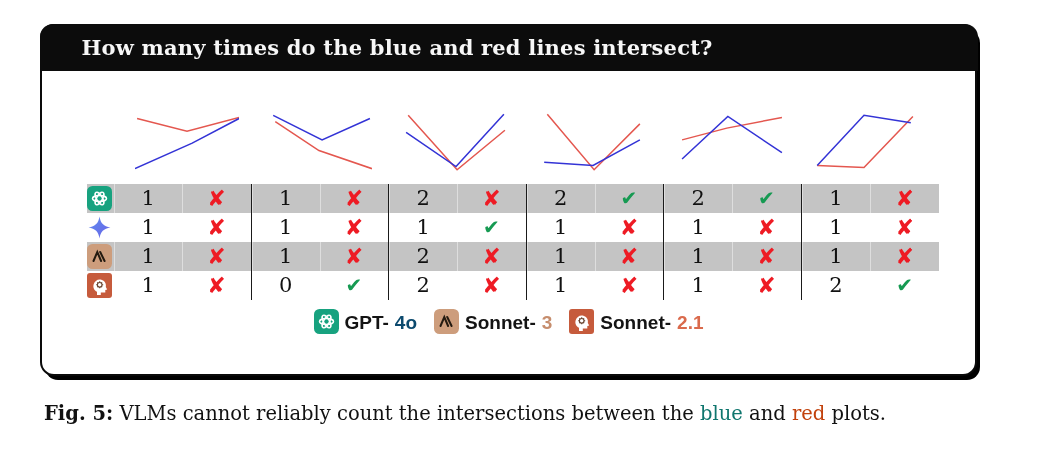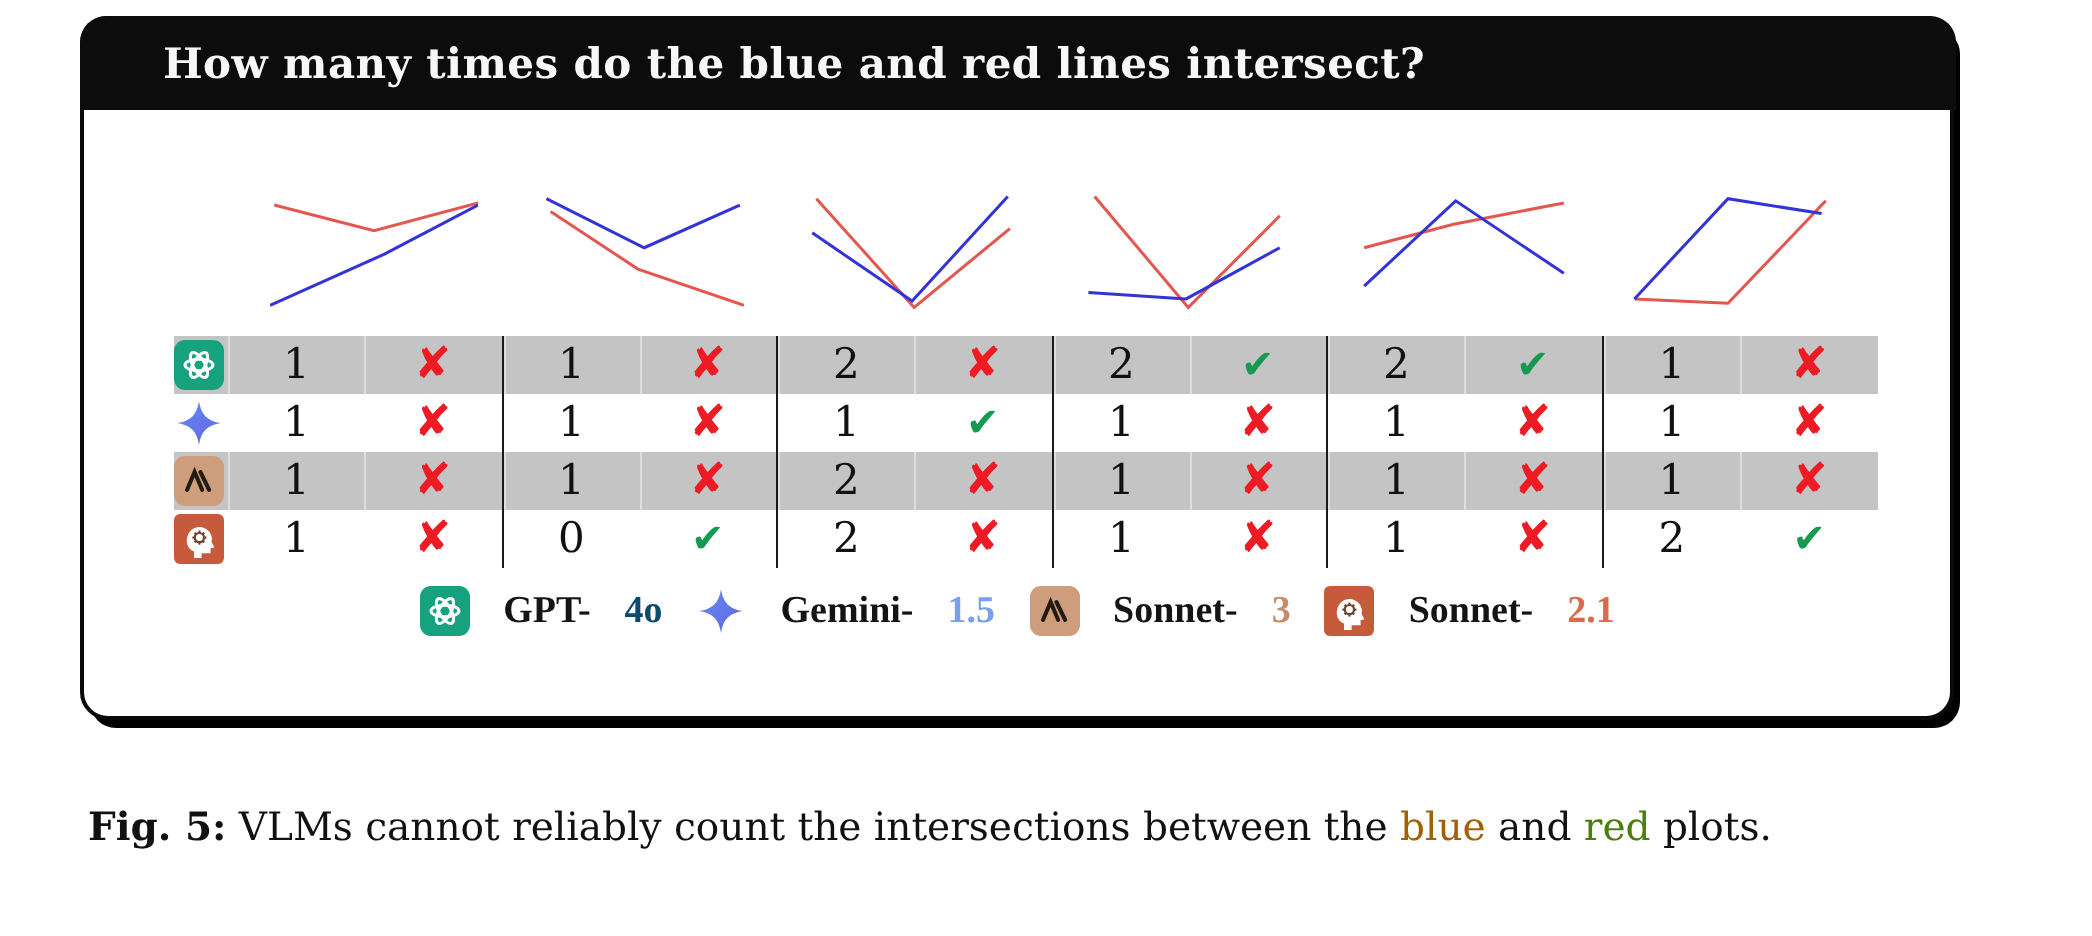--- a/index.html
+++ b/index.html
@@ -1,20 +1,20 @@
 <!DOCTYPE html>
 <html><head>
 <meta charset="utf-8">
 <style>
   html,body{margin:0;padding:0;background:#ffffff;}
   .page{position:relative;width:1046px;height:468px;background:#ffffff;overflow:hidden;
         font-family:"DejaVu Serif","Liberation Serif",serif;}
 
   
-  .card{position:absolute;left:40px;top:8px;width:933px;height:348px;
+  .card{position:absolute;left:40px;top:24px;width:933px;height:348px;
         background:#ffffff;border:2.5px solid #0a0a0a;border-radius:14px;
         box-shadow:4px 5px 0 -1px #000;}
   .card-header{position:absolute;left:-2.5px;top:-2.5px;width:938px;height:47px;
         background:#0c0c0c;border-radius:13px 13px 0 0;
         display:flex;align-items:center;box-sizing:border-box;padding-left:42px;}
   .card-header .q{color:#f7f7f7;font-size:21px;font-weight:bold;letter-spacing:.2px;}
 
   
   .mini-chart{position:absolute;top:84px;height:64px;width:104px;}
   .mini-chart svg{width:100%;height:100%;display:block;}
@@ -29,29 +29,29 @@
   .num{width:50%;text-align:center;font-size:21px;color:#111;line-height:29px;}
   .mark{width:50%;text-align:center;font-size:20px;font-weight:bold;line-height:29px;
         font-family:"DejaVu Sans","Liberation Sans",sans-serif;}
   .mark.ok{color:#169a52;}
   .mark.bad{color:#ee1b24;font-size:22px;}
   .grey .num,.grey .mark{box-shadow:inset 1px 0 0 rgba(255,255,255,.45);}
 
   
   .legend-row{position:absolute;left:0;top:283px;width:100%;display:flex;
         justify-content:center;align-items:center;gap:17px;}
-  .legend-item{display:flex;align-items:center;gap:17px;
-        font-family:Liberation Serif, serif;font-weight:bold;font-size:19px;color:#141414;}
+  .legend-item{display:flex;align-items:flex-end;gap:6px;
+        font-family:Liberation Sans, sans-serif;font-weight:bold;font-size:19px;color:#141414;}
   .legend-item .icn{display:flex;align-items:center;}
 
   
   .caption{position:absolute;left:44px;top:402px;width:980px;font-size:19.5px;color:#111;}
   .caption .figlab{font-weight:bold;}
-  .caption .cblue{color:#a16207;}
-  .caption .cred{color:#4d7c0f;text-align:center;}
+  .caption .cblue{color:#0f766e;}
+  .caption .cred{color:#c2410c;text-align:center;}
 </style>
 </head>
 <body>
 
 <div class="page">
 
   <div class="card">
 
     <div class="card-header">
       <span class="q">How many times do the blue and red lines intersect?</span>
@@ -260,35 +260,20 @@
         <ellipse cx="12.5" cy="12.5" rx="7" ry="2.9" transform="rotate(60 12.5 12.5)"></ellipse>
         <ellipse cx="12.5" cy="12.5" rx="7" ry="2.9" transform="rotate(120 12.5 12.5)"></ellipse>
       </g>
             </svg>
           </span>
           <span>GPT-</span>
           <span style="color: #0c4a6e;">4o</span>
         </div>
         <div class="legend-item">
           <span class="icn">
-            <svg width="25" height="25" viewBox="0 0 24 24">
-      <defs>
-                <linearGradient id="gg1" x1="0" y1="0" x2="1" y2="1">
-        <stop offset="0" stop-color="#5e8df0"></stop>
-                  <stop offset="1" stop-color="#6a63e6"></stop>
-      </linearGradient>
-              </defs>
-      <path fill="url(#gg1)" d="M12 1.5 C13 8 16 11 22.5 12 C16 13 13 16 12 22.5 C11 16 8 13 1.5 12 C8 11 11 8 12 1.5 Z"></path>
-            </svg>
-          </span>
-          <span>Gemini-</span>
-          <span style="color: rgb(123, 159, 240);">1.5</span>
-        </div>
-        <div class="legend-item">
-          <span class="icn">
             <svg width="25" height="25" viewBox="0 0 25 25">
       <rect width="25" height="25" rx="5.5" fill="#cd9d7c"></rect>
       <g stroke="#241a10" stroke-width="2" fill="none" stroke-linecap="round">
         <path d="M6.5 17 L10.3 8 L14.1 17"></path>
         <path d="M13.2 8 L17.6 17"></path>
       </g>
             </svg>
           </span>
           <span>Sonnet-</span>
           <span style="color: rgb(198, 141, 109);">3</span>

